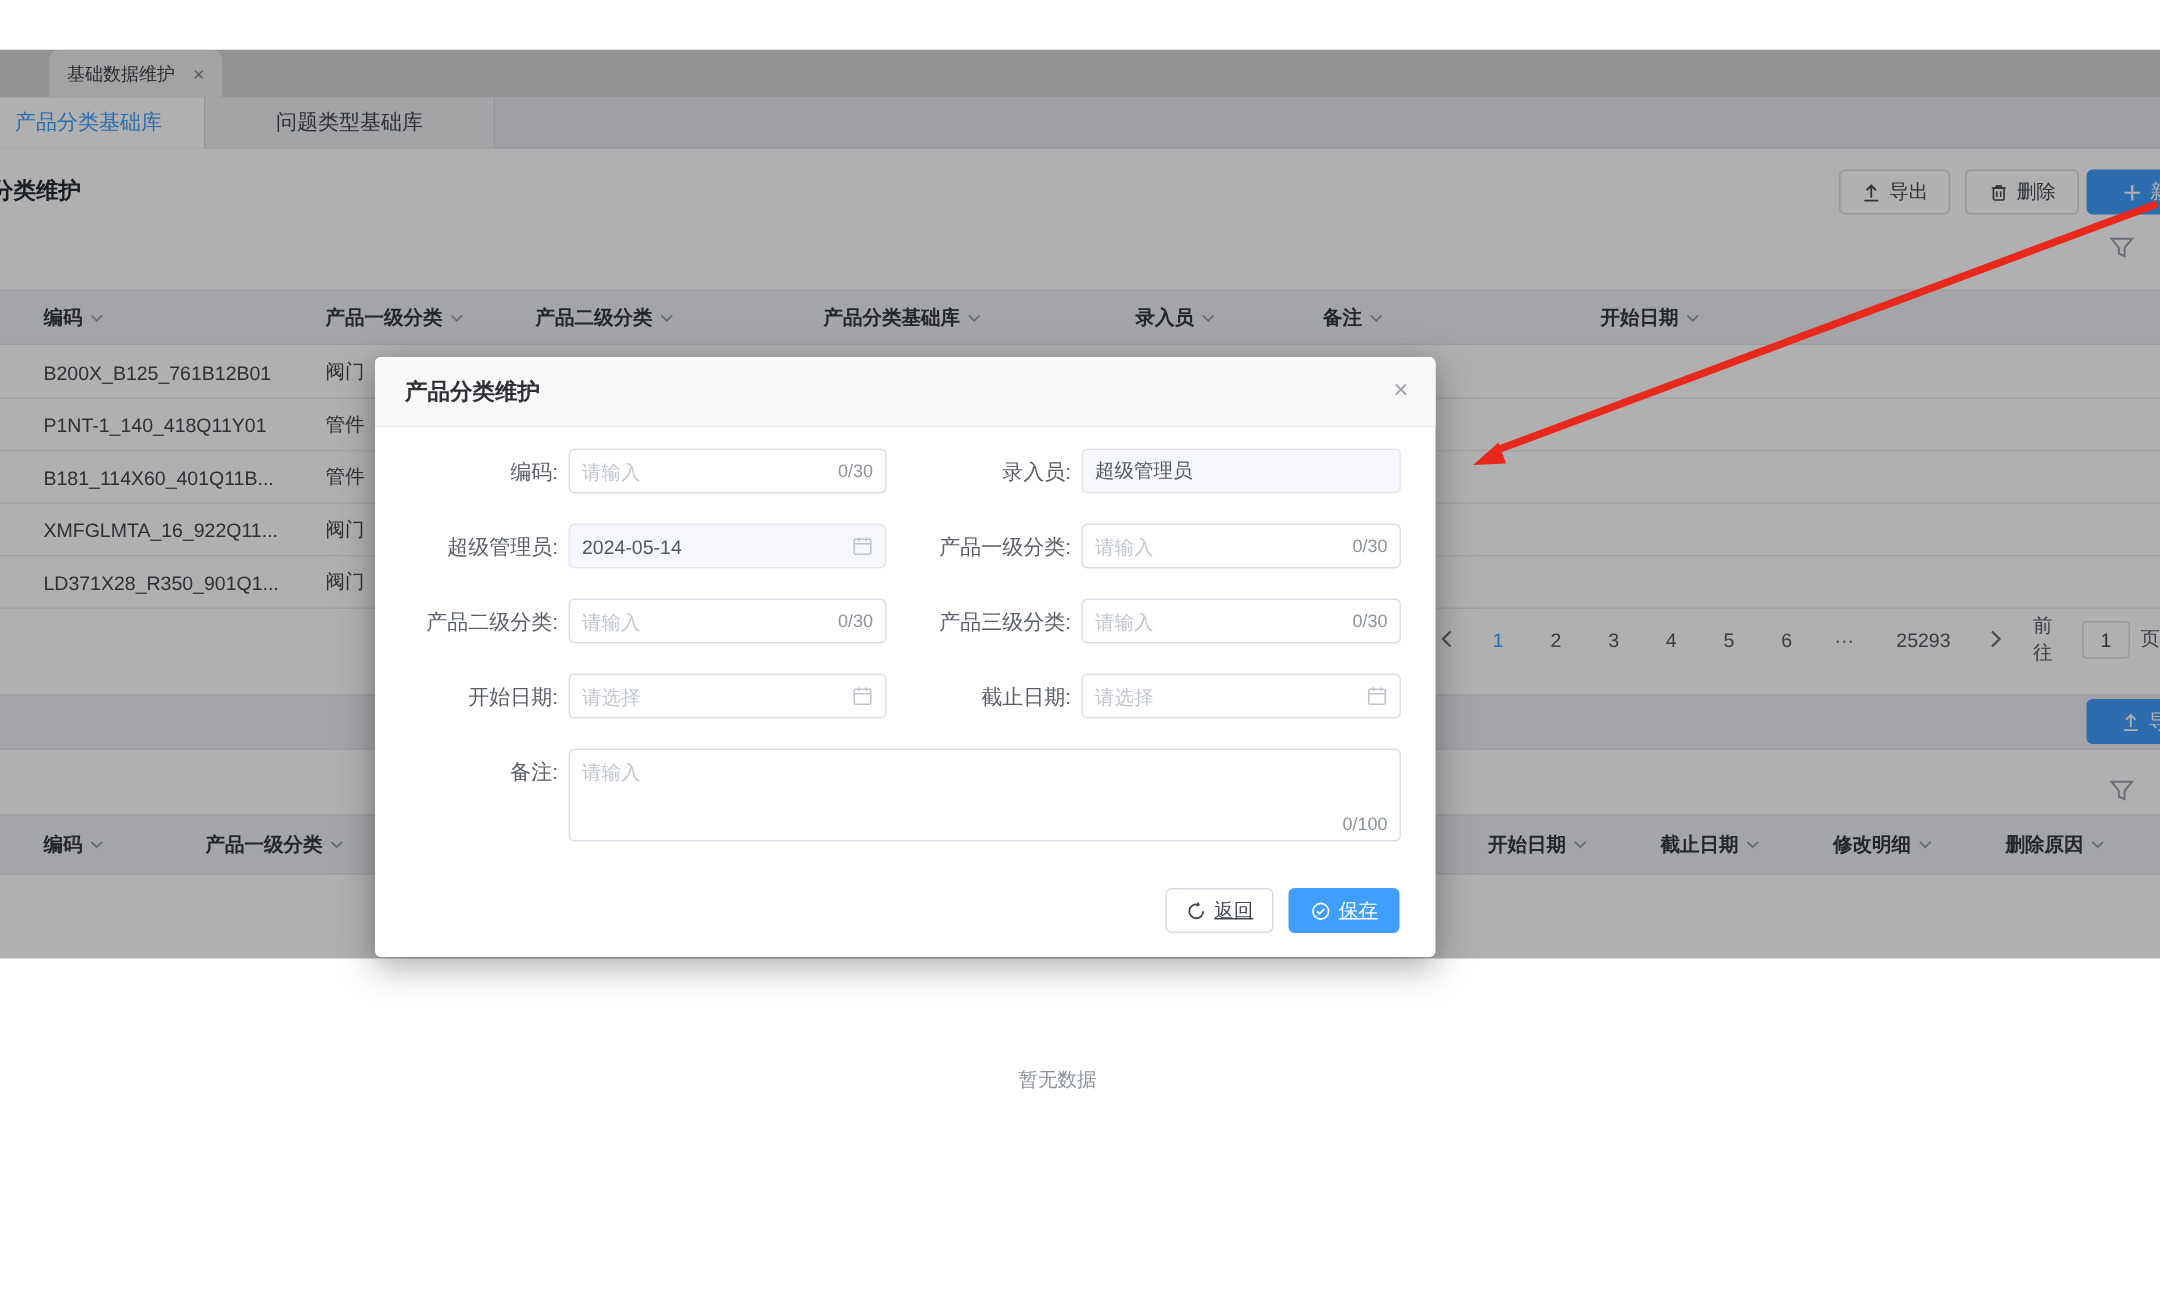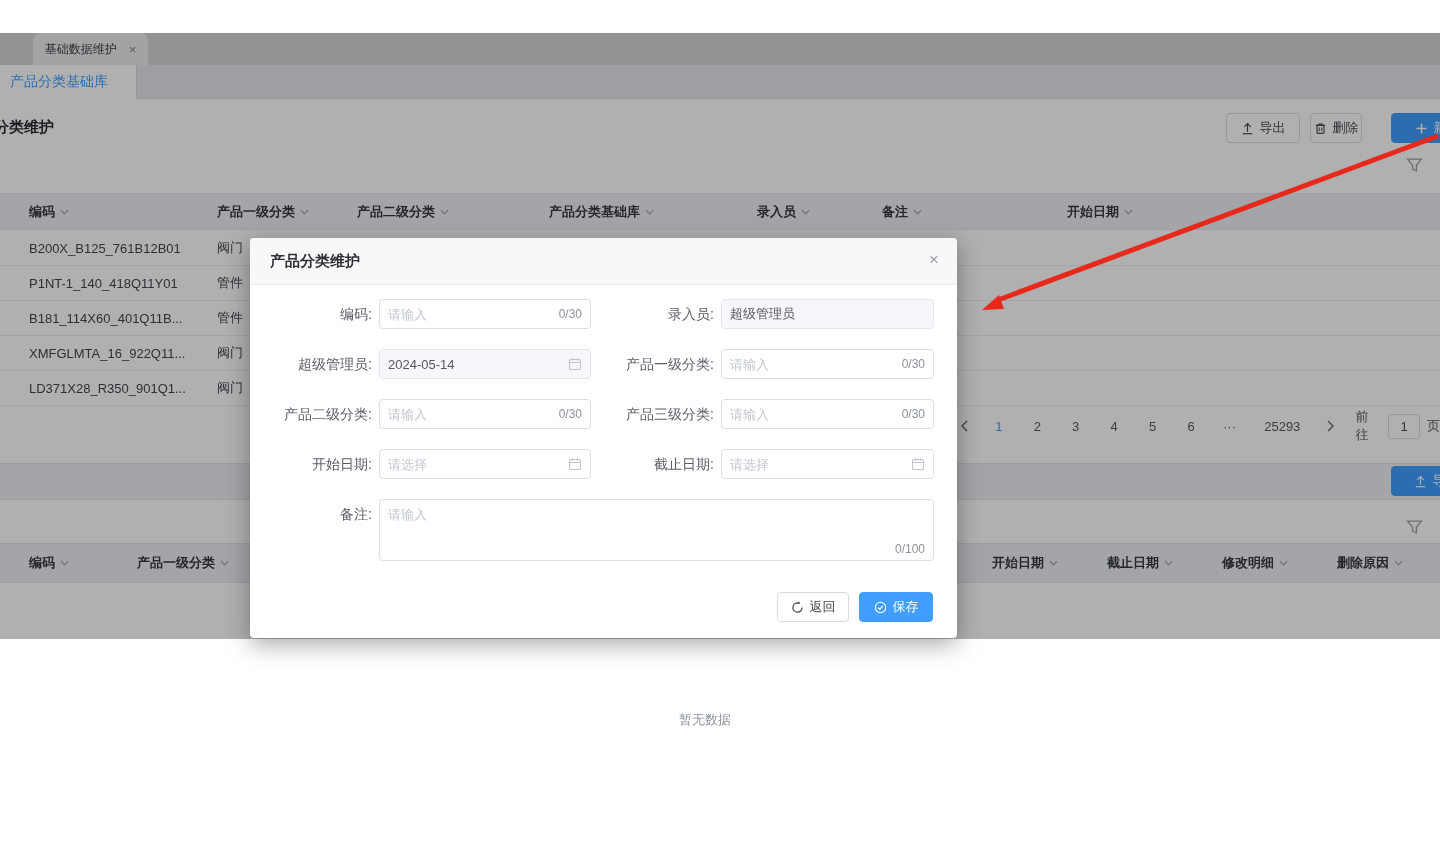--- a/index.html
+++ b/index.html
@@ -80,21 +80,21 @@
   .inp .cnt { color:#8d939b; font-size:12px; padding-right:8px; flex:none; }
   .inp .cal { color:#c0c4cc; margin-right:8px; flex:none; display:flex; }
   .inp.dis { background:#f5f7fa; border-color:#e3e7ed; }
   .inp.dis input { color:#54585f; }
   .frow.remark { height:62px; margin-bottom:0; }
   .ta-wrap { position:relative; width:555px; height:62px; border:1px solid #dcdfe6; border-radius:4px; background:#fff; }
   .ta-wrap textarea { width:100%; height:38px; border:0; outline:none; resize:none; padding:6px 8px;
                       font-size:13px; color:#3c4046; font-family:inherit; background:transparent; }
   .ta-cnt { position:absolute; right:8px; bottom:4px; font-size:12px; color:#8d939b; }
   .dlg-footer { position:absolute; top:354px; right:24px; display:flex; gap:10px; }
-  .dlg-footer .btn { position:static; }
+  .dlg-footer .btn { position:static;text-decoration:underline; }
   .btn-back { width:72px; }
   .btn-save { width:74px; }
 
   
   .arrow-svg { position:absolute; left:0; top:0; z-index:60; pointer-events:none; }
 </style>
 </head>
 <body>
 
 <div class="page">
@@ -102,33 +102,36 @@
   <div class="tabbar">
     <div class="wintab">
       <span>基础数据维护</span>
       <span class="x">×</span>
     </div>
   </div>
 
   <div class="subtabs">
     <div class="subtab active">
       <span>产品分类基础库</span>
+    </div>
+    <div class="subtab t2">
+      <span>问题类型基础库</span>
     </div>
   </div>
 
   <div class="sec-title" style="left:-6px; top:85px;">分类维护</div>
 
   <div class="btn" style="left:1226px; top:80px; width:74px;">
     <svg width="13" height="13" viewBox="0 0 14 14">
       <path d="M7 10.5V2.2M3.6 5.2L7 1.8l3.4 3.4" fill="none" stroke="currentColor" stroke-width="1.3"></path>
       <path d="M2 12.6h10" stroke="currentColor" stroke-width="1.3"></path>
     </svg>
     <span>导出</span>
   </div>
-  <div class="btn" style="left:1310px; top:80px; width:52px;">
+  <div class="btn" style="left:1310px; top:80px; width:76px;">
     <svg width="13" height="13" viewBox="0 0 14 14">
       <path d="M2 3.6h10M5.3 3.6V2.2h3.4v1.4" fill="none" stroke="currentColor" stroke-width="1.2"></path>
       <rect x="3.2" y="3.6" width="7.6" height="8.6" rx="1" fill="none" stroke="currentColor" stroke-width="1.2"></rect>
       <path d="M5.6 6v4M8.4 6v4" stroke="currentColor" stroke-width="1.1"></path>
     </svg>
     <span>删除</span>
   </div>
   <div class="btn primary" style="left:1391px; top:80px; width:92px;">
     <svg width="13" height="13" viewBox="0 0 14 14">
       <path d="M7 1.5v11M1.5 7h11" stroke="currentColor" stroke-width="1.6"></path>

